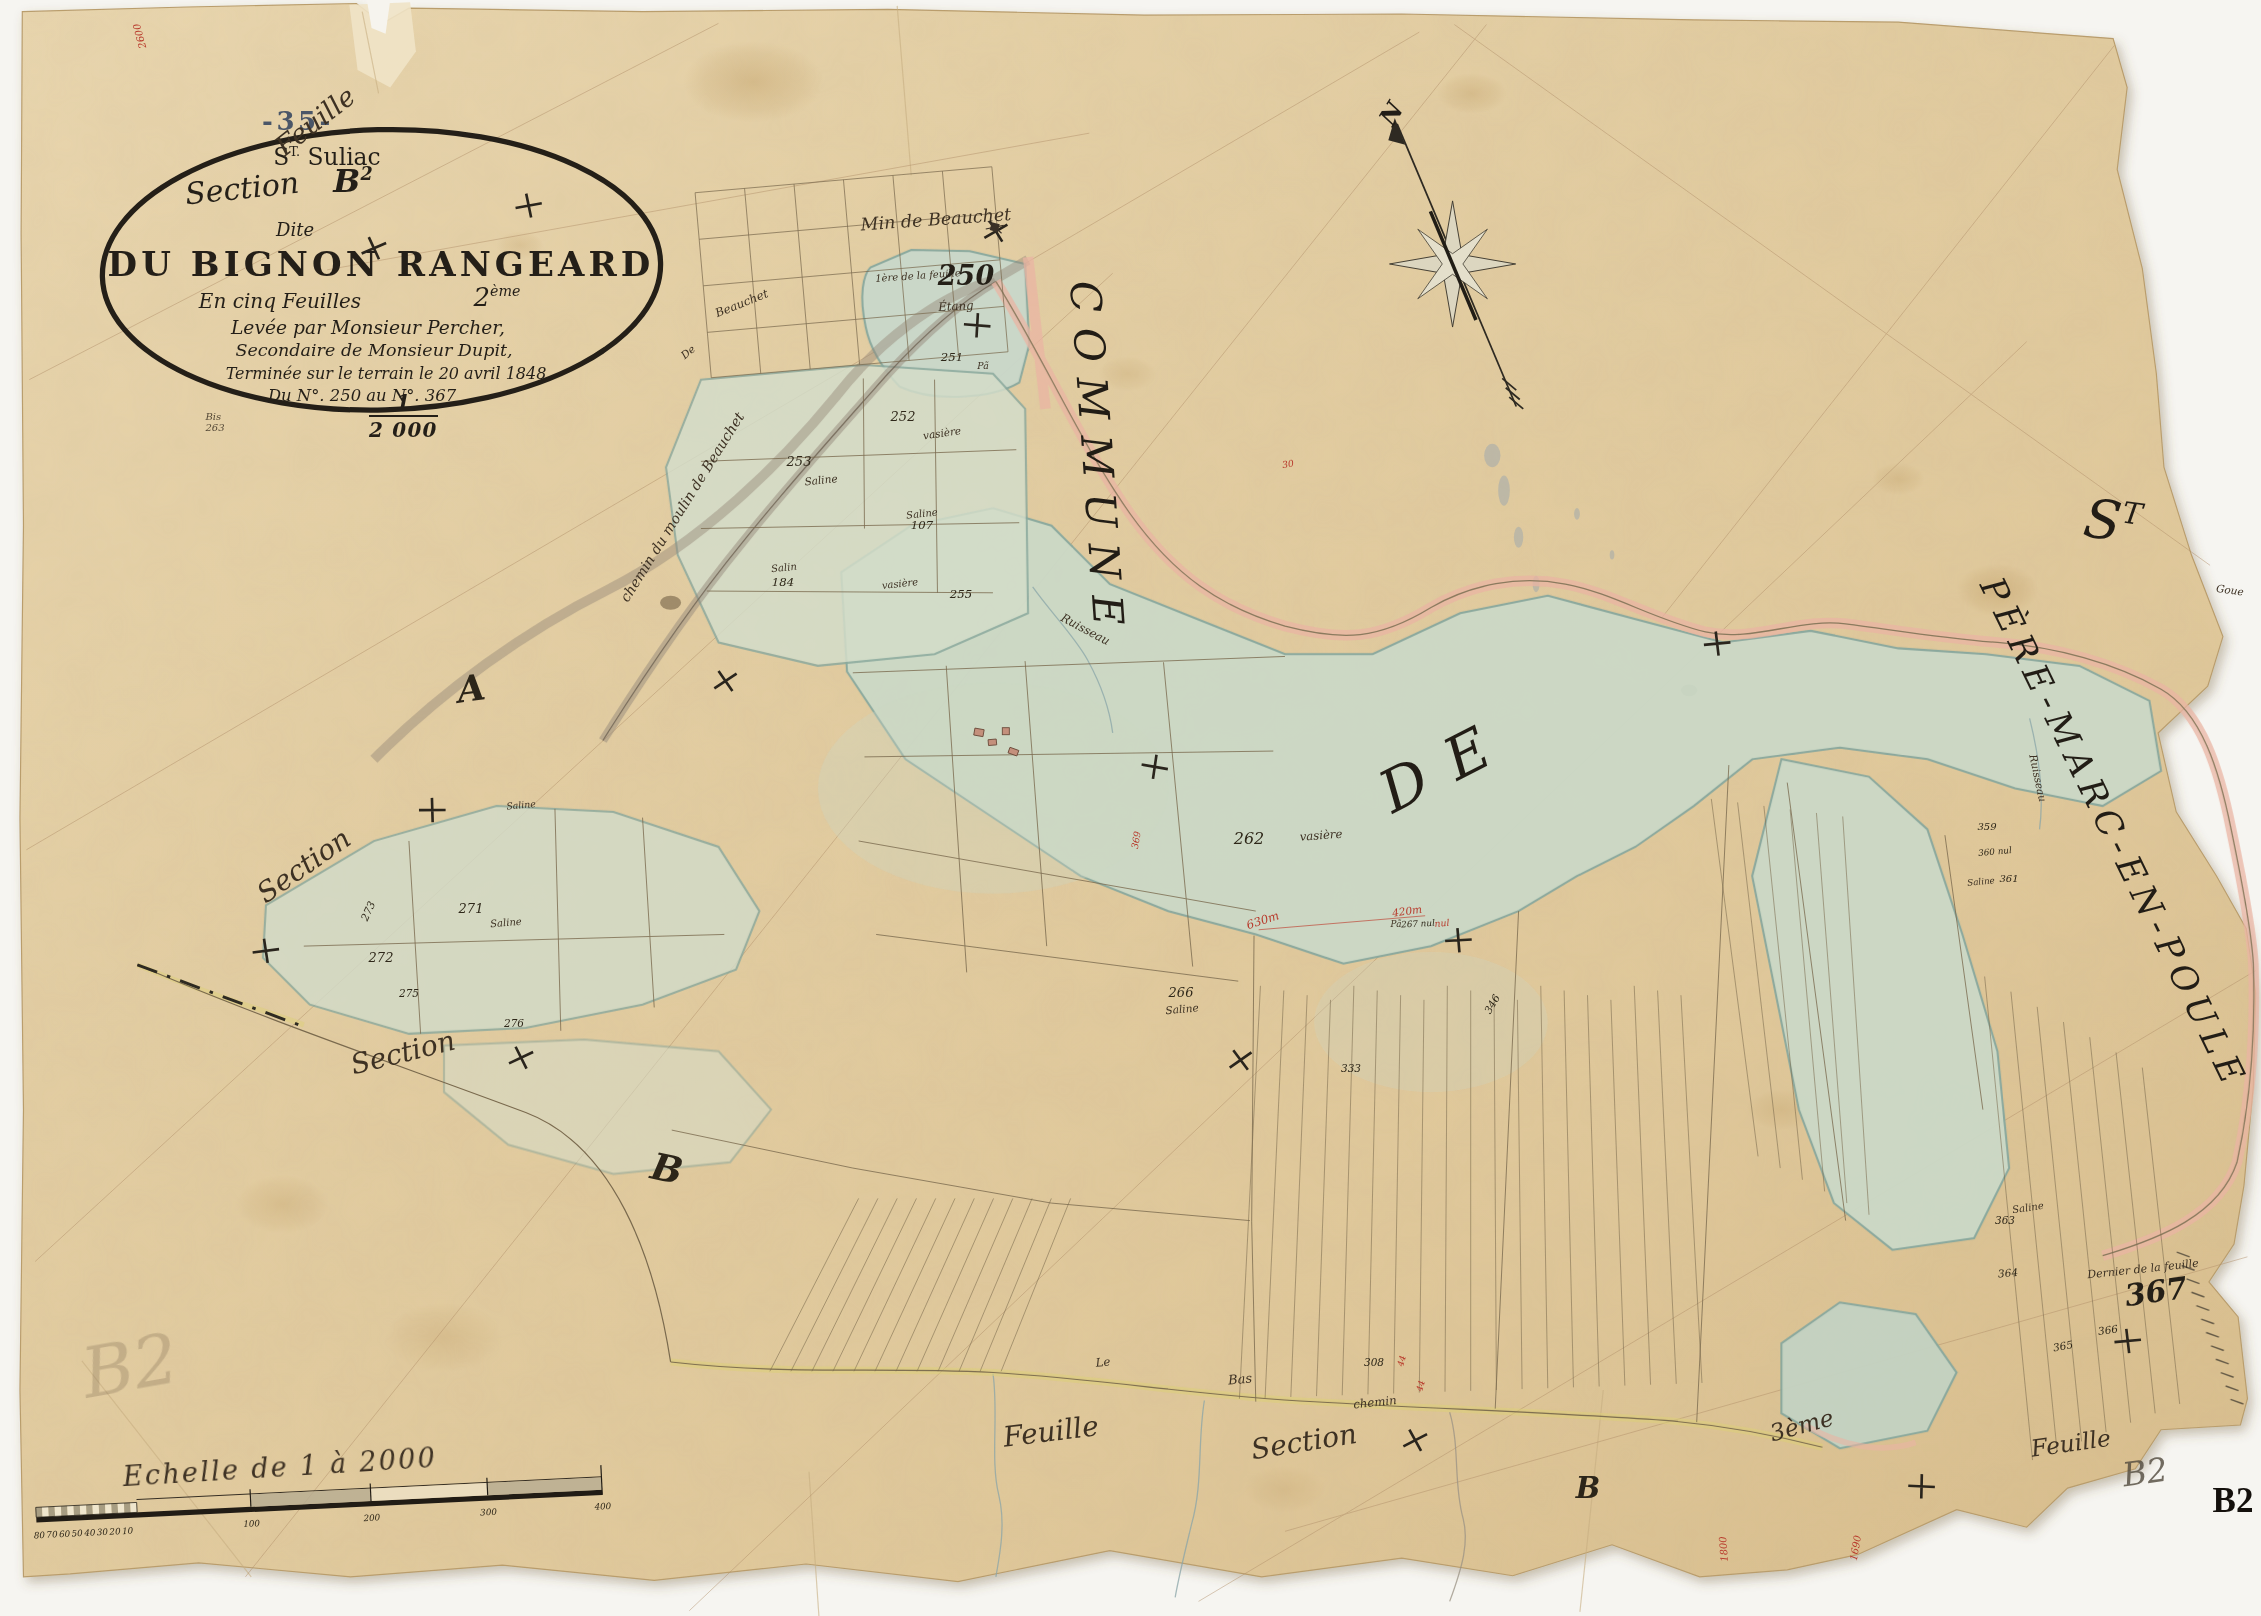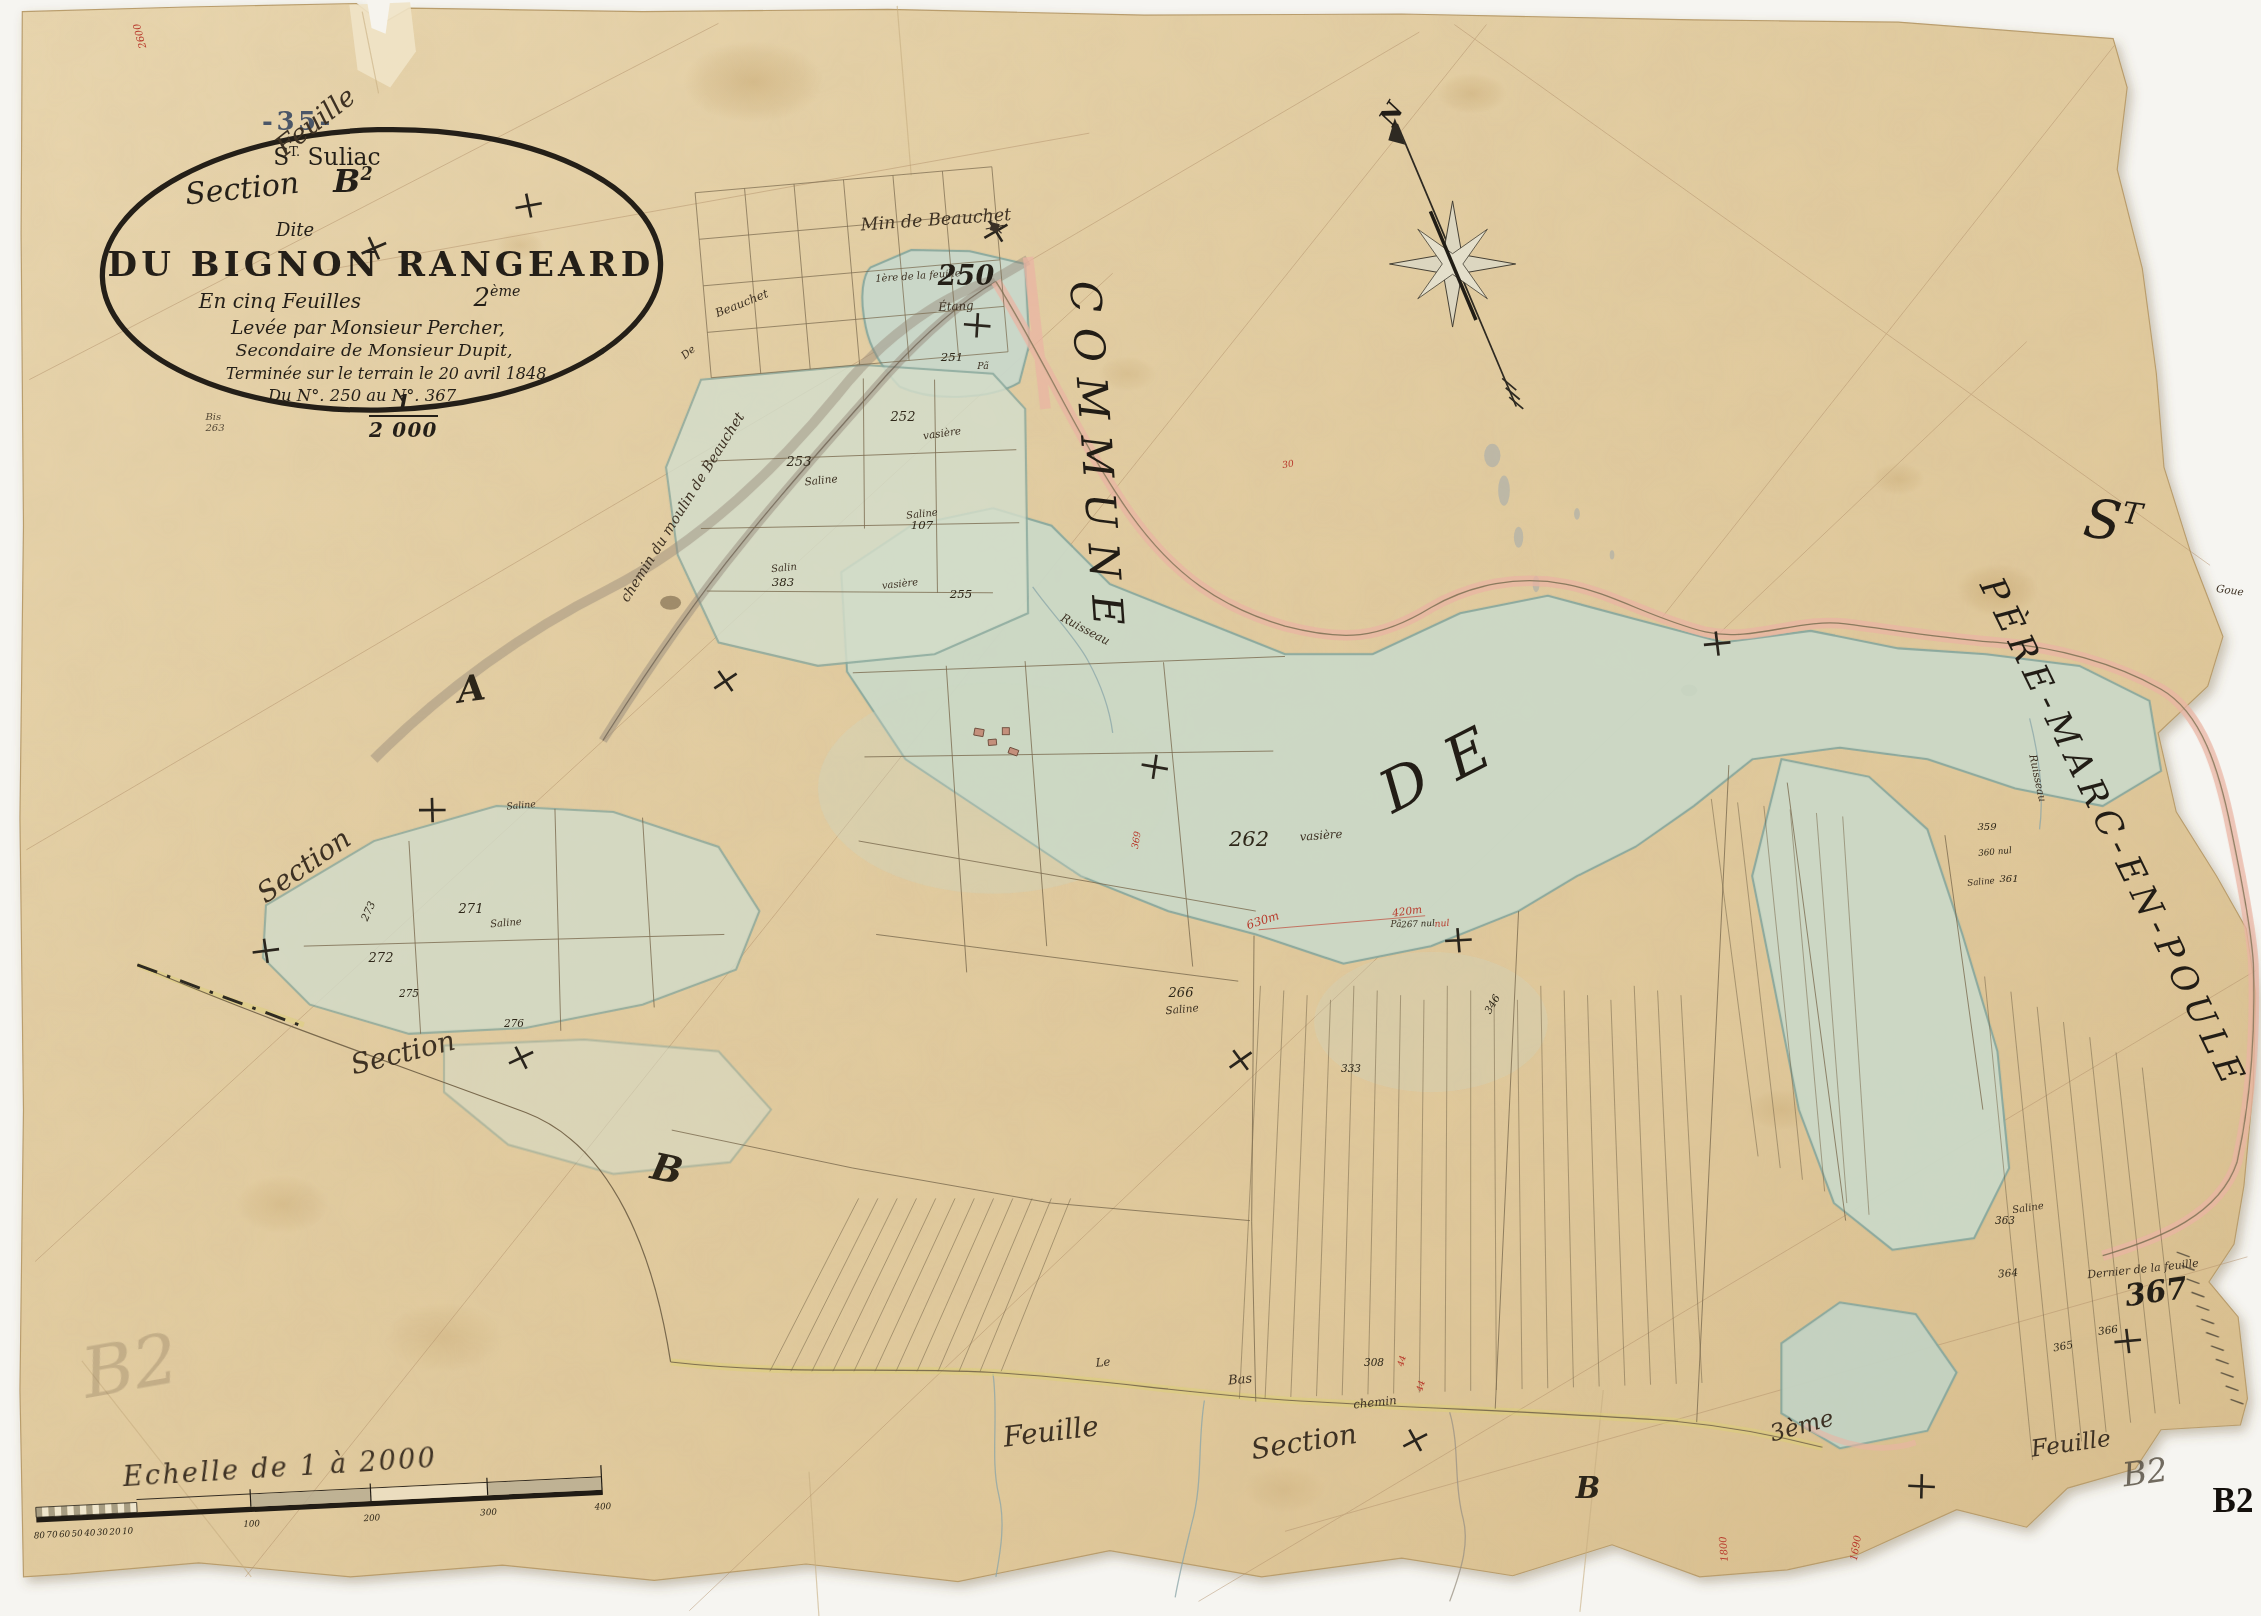--- a/index.html
+++ b/index.html
@@ -456,22 +456,22 @@
     <div class="map-label k-bigletter" style="display: block; left: 471px; top: 688px; font-size: 36px; transform: translate(-50%, -50%) rotate(-8deg);">A</div>
     <div class="map-label k-bigletter" style="display: block; left: 667px; top: 1169px; font-size: 37px; transform: translate(-50%, -50%) rotate(12deg);">B</div>
     <div class="map-label k-bigletter" style="display: block; left: 1588px; top: 1488px; font-size: 29px; transform: translate(-50%, -50%) rotate(0deg);">B</div>
     <div class="map-label k-number-big" style="display: block; left: 966px; top: 275px; font-size: 27px; transform: translate(-50%, -50%) rotate(0deg);">250</div>
     <div class="map-label k-number-big" style="display: block; left: 2156px; top: 1292px; font-size: 30px; transform: translate(-50%, -50%) rotate(-8deg);">367</div>
     <div class="map-label k-number" style="display: block; left: 952px; top: 358px; font-size: 11.7px; transform: translate(-50%, -50%) rotate(0deg);">251</div>
     <div class="map-label k-number" style="display: block; left: 903px; top: 416px; font-size: 13px; transform: translate(-50%, -50%) rotate(0deg);">252</div>
     <div class="map-label k-number" style="display: block; left: 799px; top: 461px; font-size: 13px; transform: translate(-50%, -50%) rotate(0deg);">253</div>
     <div class="map-label k-number" style="display: block; left: 922px; top: 526px; font-size: 11.7px; transform: translate(-50%, -50%) rotate(0deg);">107</div>
     <div class="map-label k-number" style="display: block; left: 922px; top: 595px; font-size: 11.7px; transform: translate(-50%, -50%) rotate(0deg); margin-left: 39px;">255</div>
-    <div class="map-label k-number" style="display: block; left: 783px; top: 583px; font-size: 11.7px; transform: translate(-50%, -50%) rotate(0deg);">383</div>
-    <div class="map-label k-number" style="display: block; left: 1249px; top: 839px; font-size: 21px; transform: translate(-50%, -50%) rotate(0deg); text-align: center;">262</div>
+    <div class="map-label k-number" style="display: block; left: 783px; top: 583px; font-size: 11.7px; transform: translate(-50%, -50%) rotate(0deg);">184</div>
+    <div class="map-label k-number" style="display: block; left: 1249px; top: 839px; font-size: 16px; transform: translate(-50%, -50%) rotate(0deg); text-align: center;">262</div>
     <div class="map-label k-number" style="display: block; left: 1181px; top: 992px; font-size: 13px; transform: translate(-50%, -50%) rotate(0deg);">266</div>
     <div class="map-label k-number" style="display: block; left: 471px; top: 908px; font-size: 13px; transform: translate(-50%, -50%) rotate(0deg); font-style: italic;">271</div>
     <div class="map-label k-number" style="display: block; left: 381px; top: 957px; font-size: 13px; transform: translate(-50%, -50%) rotate(0deg);">272</div>
     <div class="map-label k-number" style="display: block; left: 368px; top: 911px; font-size: 10.5px; transform: translate(-50%, -50%) rotate(-65deg);">273</div>
     <div class="map-label k-number" style="display: block; left: 409px; top: 993px; font-size: 10.5px; transform: translate(-50%, -50%) rotate(0deg);">275</div>
     <div class="map-label k-number" style="display: block; left: 514px; top: 1023px; font-size: 10.5px; transform: translate(-50%, -50%) rotate(0deg);">276</div>
     <div class="map-label k-number" style="display: block; left: 1418px; top: 924px; font-size: 8.8px; transform: translate(-50%, -50%) rotate(-3deg);">267 nul</div>
     <div class="map-label k-number" style="display: block; left: 1374px; top: 1362px; font-size: 10.5px; transform: translate(-50%, -50%) rotate(0deg);">308</div>
     <div class="map-label k-number" style="display: block; left: 1351px; top: 1068px; font-size: 10.5px; transform: translate(-50%, -50%) rotate(0deg);">333</div>
     <div class="map-label k-number" style="display: block; left: 1492px; top: 1004px; font-size: 10.5px; transform: translate(-50%, -50%) rotate(-60deg);">346</div>

